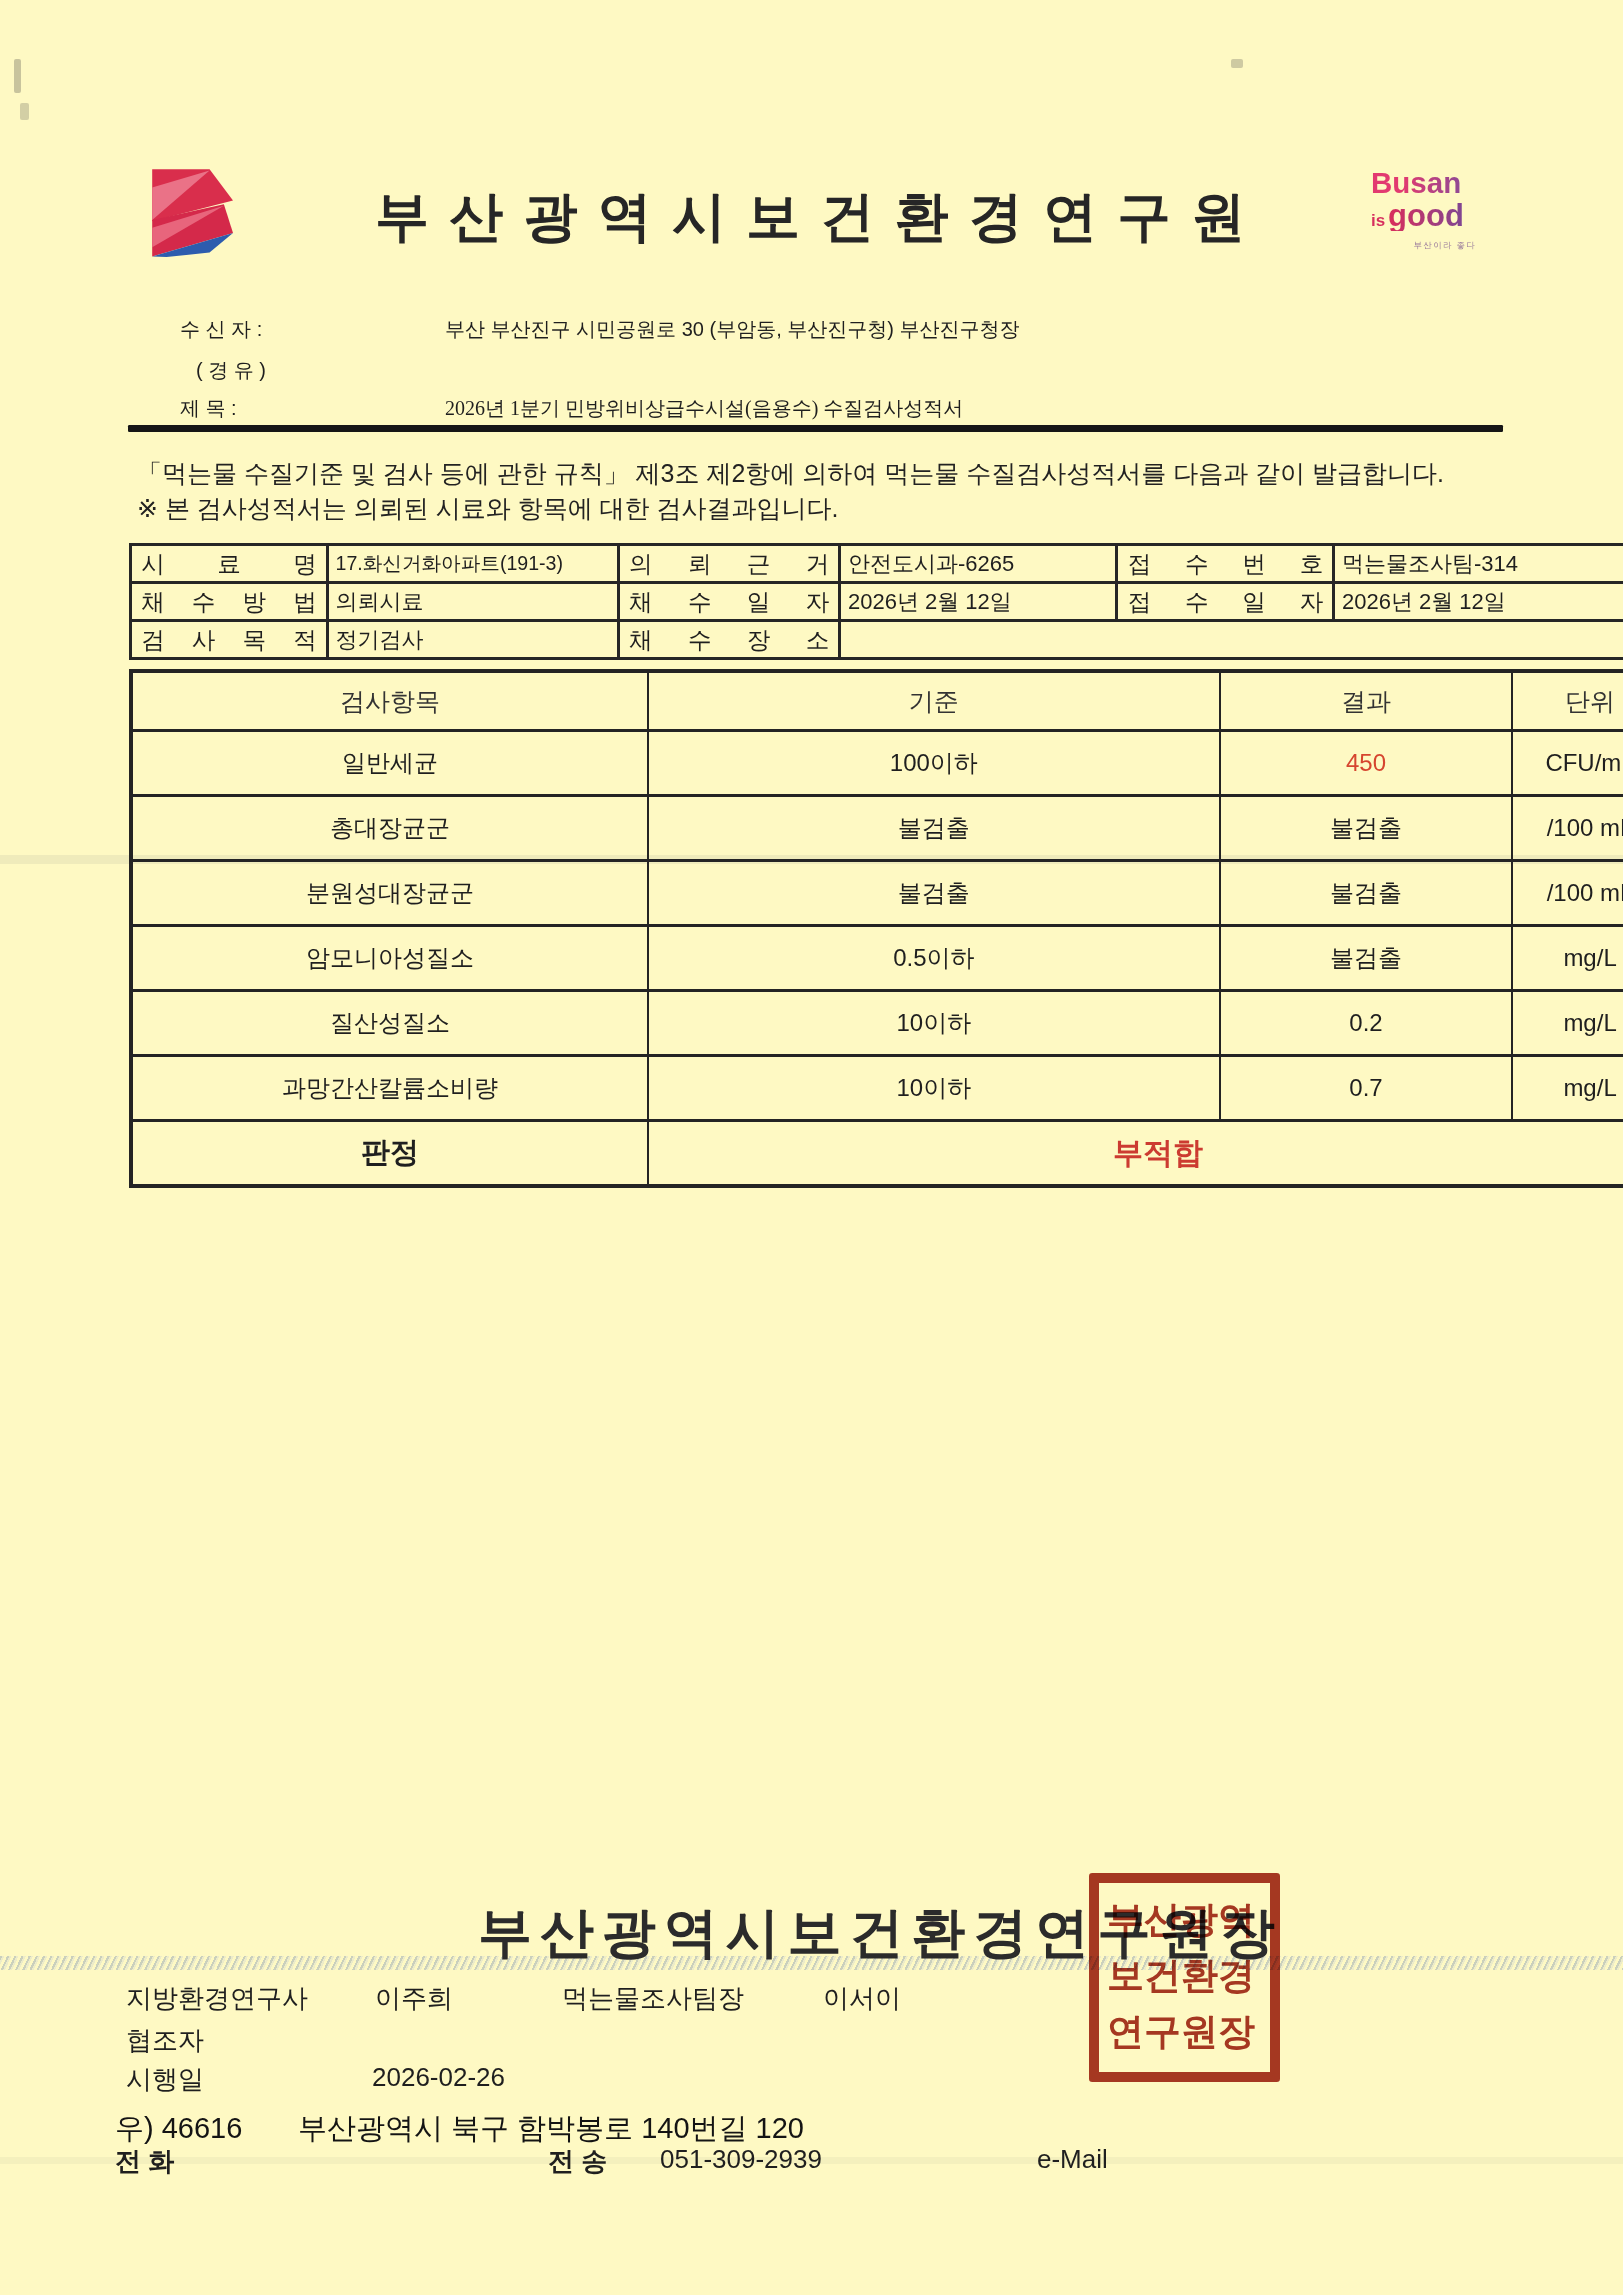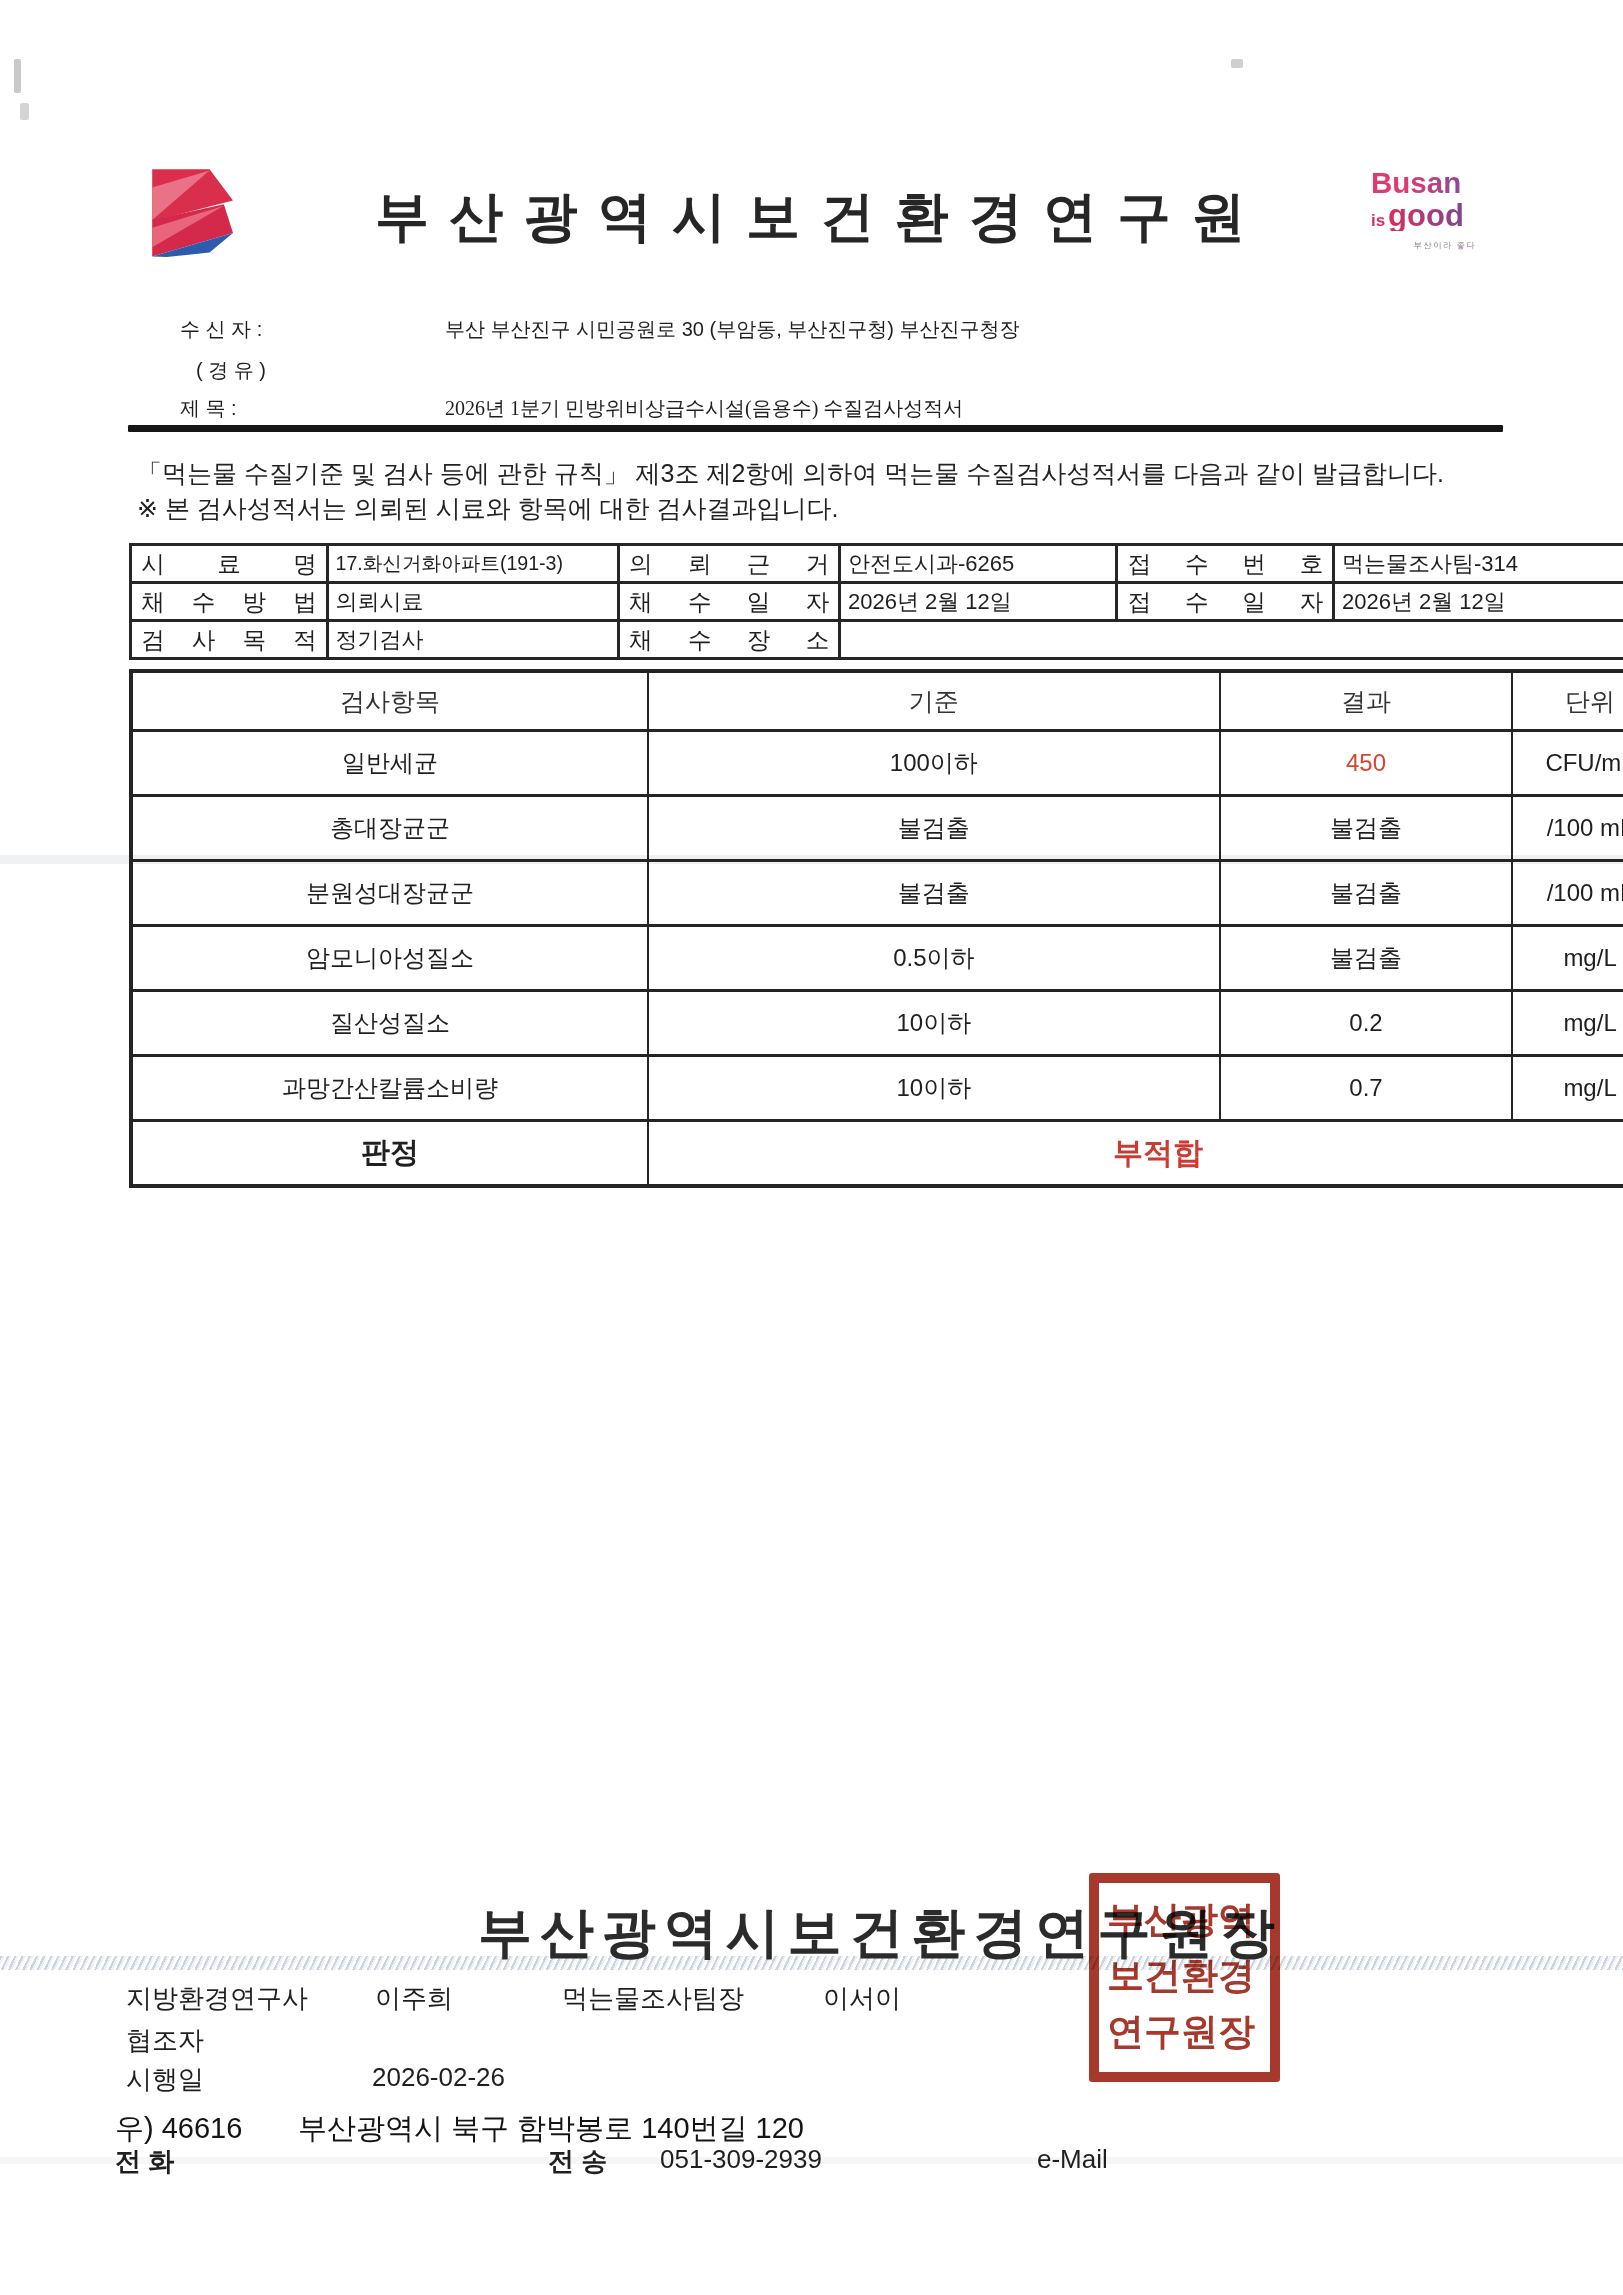--- a/index.html
+++ b/index.html
@@ -1,18 +1,18 @@
 <!DOCTYPE html>
 <html style="font-size:10.5px"><head>
 <meta charset="utf-8">
 <style>
   html,body{margin:0;padding:0;background:#e8e8e8;}
   .page{
     position:relative; width:1623px; height:2295px; margin:0 auto;
-    background:#ffffff; overflow:hidden;
+    background:#fef9c3; overflow:hidden;
     font-family:"Liberation Sans","DejaVu Sans",sans-serif; color:#1f1f1f;
   }
   
   .b-logo{position:absolute; left:147px; top:165px; width:86px; height:93px;}
   .org-title{
     position:absolute; left:0; right:0; top:181px; text-align:center;
     font-size:54px; font-weight:700; letter-spacing:2.6px; color:#262626;
   }
   .busan-brand{position:absolute; left:1371px; top:168px; width:105px; line-height:1;}
   .busan-brand .l1{font-size:29.5px; font-weight:700;

